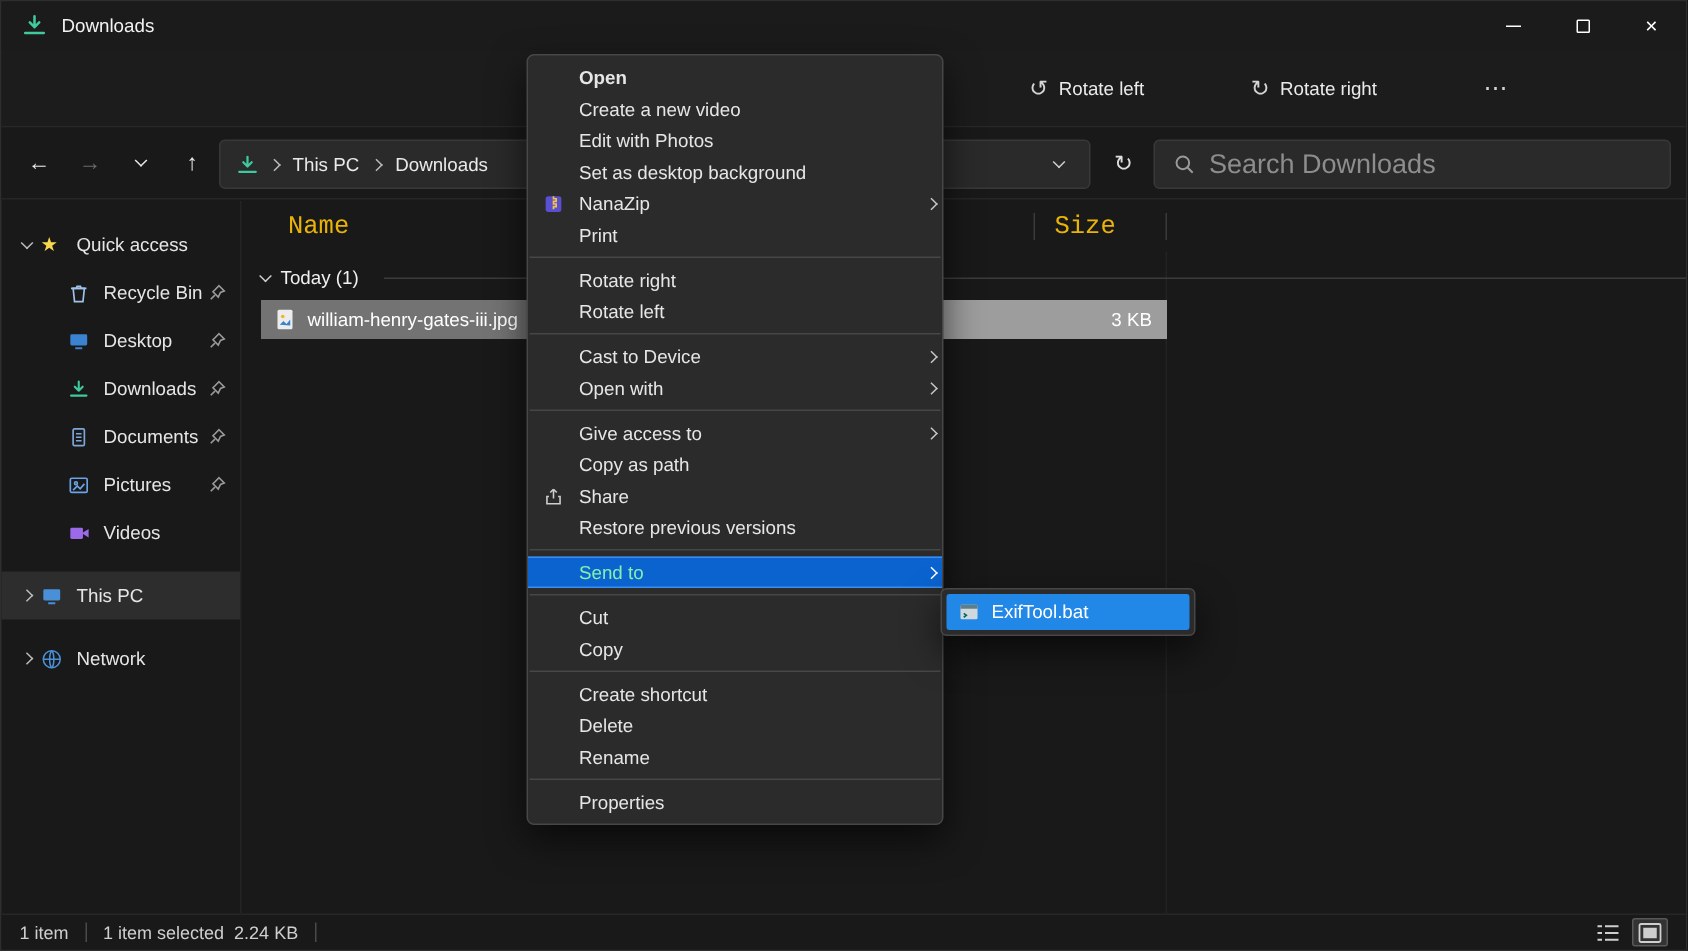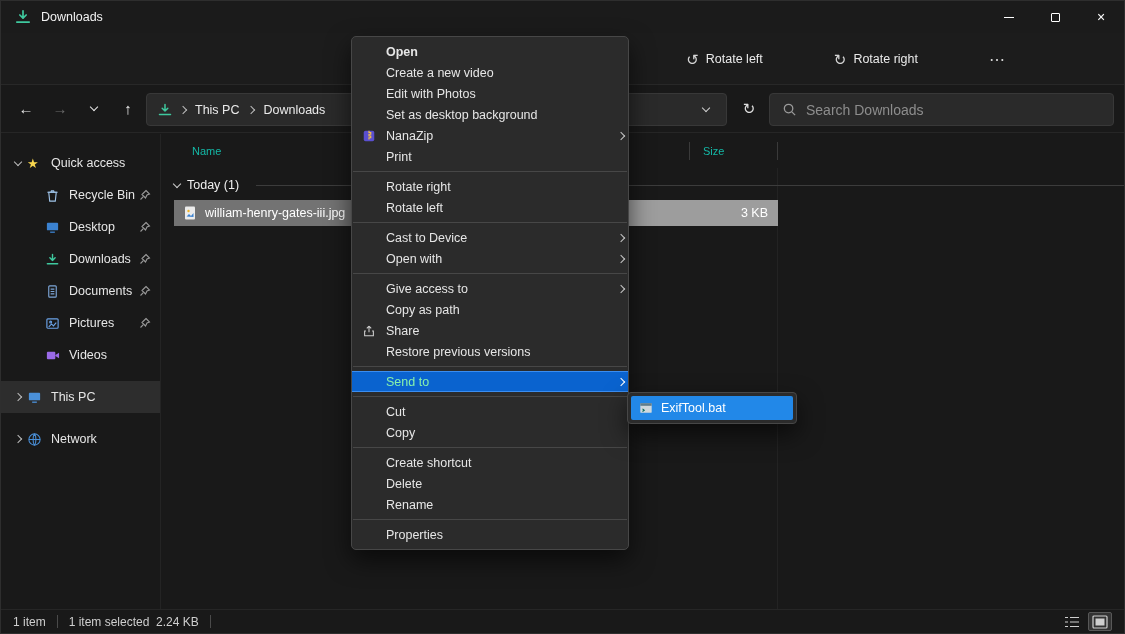--- a/index.html
+++ b/index.html
@@ -33,37 +33,37 @@
   .nav-btn.disabled { color:#6b6b6b; }
   .chev { display:inline-block; width:6px; height:6px; border-right:1.4px solid currentColor; border-bottom:1.4px solid currentColor; }
   .chev-down { transform:rotate(45deg); margin-top:-3px; }
   .chev-right { transform:rotate(-45deg); }
   .addressbar { position:absolute; left:145px; top:8px; width:581px; height:33px; background:#2a2a2a; border:1px solid #383838; border-radius:4px; display:flex; align-items:center; padding:0 8px 0 10px; }
   .crumb { background:transparent; border:none; color:#eaeaea; font-size:12.5px; padding:4px 8px; border-radius:3px; }
   .crumb-sep { color:#bdbdbd; margin:0 1px; display:flex; align-items:center; }
   .addr-caret { margin-left:auto; background:transparent; border:none; color:#cfcfcf; display:flex; align-items:center; justify-content:center; width:24px; height:24px; }
   .refresh-btn { position:absolute; left:734px; top:10px; width:28px; height:28px; background:transparent; border:none; color:#dedede; font-size:15px; border-radius:4px; }
   .searchbox { position:absolute; left:768px; top:8px; width:345px; height:33px; background:#2a2a2a; border:1px solid #383838; border-radius:4px; display:flex; align-items:center; gap:9px; padding:0 12px; }
-  .searchbox input { flex:1; background:transparent; border:none; outline:none; color:#e6e6e6; font-size:14px; font-family:inherit; }
+  .searchbox input { flex:1; background:transparent; border:none; outline:none; color:#e6e6e6; font-size:18px; font-family:inherit; }
   .searchbox input::placeholder { color:#8d8d8d; }
 
   
   .bodyarea { position:absolute; top:133px; left:0; right:0; bottom:24px; display:flex; }
   .sidebar { width:160px; padding-top:13px; flex:none; border-right:1px solid #242424; }
   .side-item { height:32px; display:flex; align-items:center; font-size:12.5px; color:#e6e6e6; padding-left:8px; position:relative; }
   .side-item .expander { width:18px; display:flex; align-items:center; justify-content:center; color:#bdbdbd; flex:none; }
   .side-item .icon-slot { width:24px; display:flex; align-items:center; justify-content:flex-start; flex:none; }
   .side-item .pin { position:absolute; right:9px; top:10px; }
   .side-item.selected { background:#2d2d2d; }
   .side-item.gap-top { margin-top:10px; }
   .star-glyph { color:#f8d64e; font-size:13px; }
 
   .content { position:relative; flex:1; }
   .col-headers { position:absolute; top:0; left:0; right:0; height:34px; }
-  .col-h { position:absolute; top:0; height:34px; display:flex; align-items:center; font-size:11px; color:#14b8a6; background:transparent; border:none; }
+  .col-h { position:absolute; top:0; height:34px; display:flex; align-items:center; font-size:17px; color:#eab308; background:transparent; border:none;font-family:Liberation Mono, monospace; }
   .col-h.name { left:31px; }
   .col-h.size { left:542px; }
   .col-vline { position:absolute; top:8px; width:1px; height:18px; background:#3a3a3a; }
   .content-vline { position:absolute; top:34px; bottom:0; width:1px; background:#232323; left:616px; }
   .group-row { position:absolute; top:37px; left:13px; right:0; height:28px; display:flex; align-items:center; gap:7px; color:#f0f0f0; font-size:12.5px; }
   .group-line { flex:1; height:1px; background:#3c3c3c; margin-left:10px; }
   .file-row { position:absolute; top:66px; left:13px; width:604px; height:26px; display:flex; }
   .file-cell-name { flex:1; display:flex; align-items:center; gap:7px; padding-left:8px; background:#737373; color:#fff; font-size:12.5px; }
   .file-cell-size { width:150px; display:flex; align-items:center; justify-content:flex-end; padding-right:10px; background:#9d9d9d; color:#fff; font-size:12.5px; }
 

